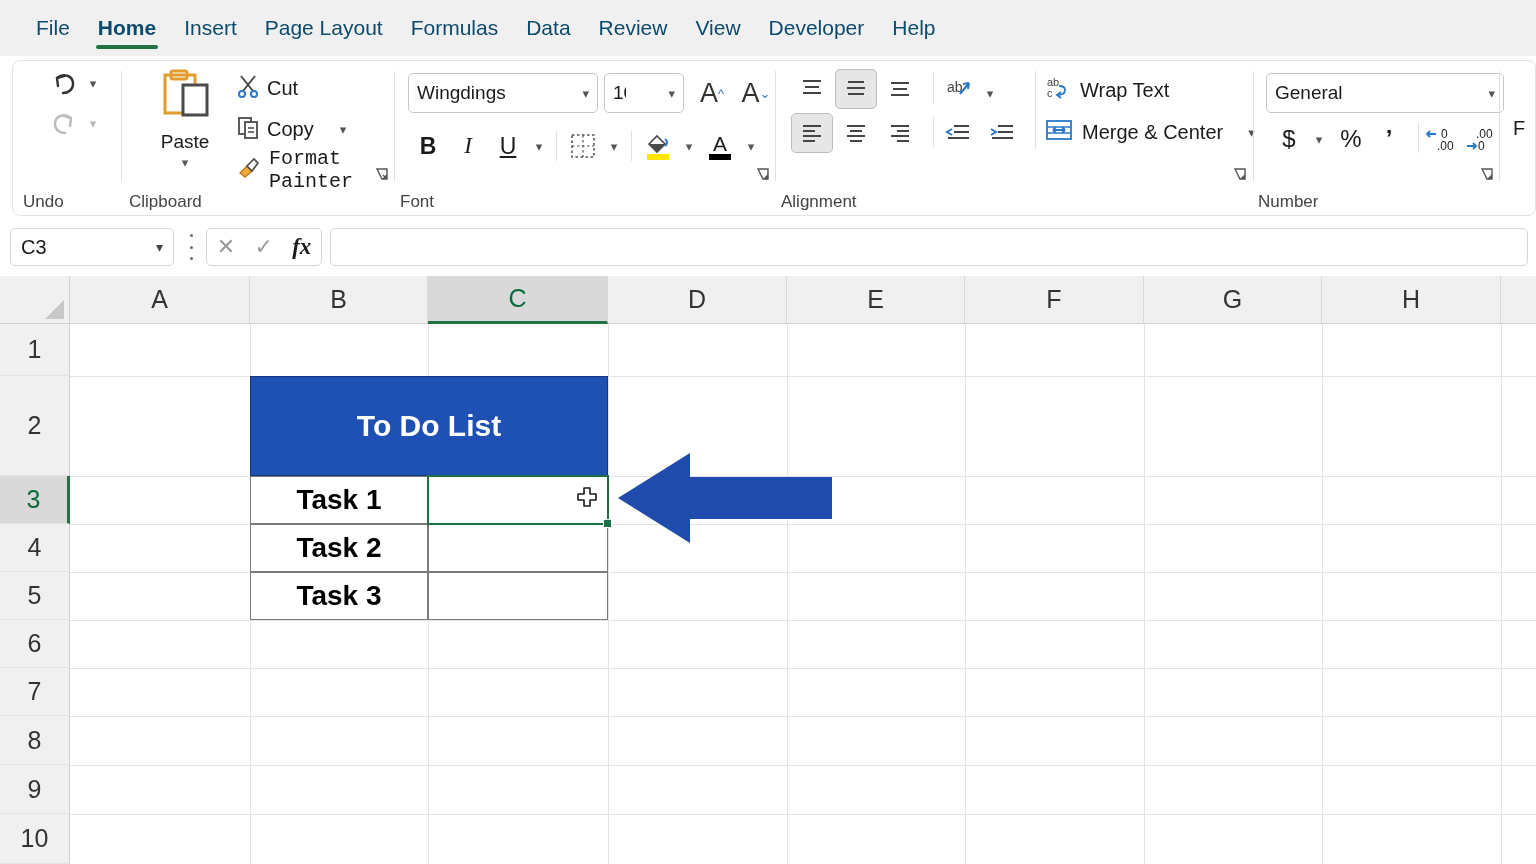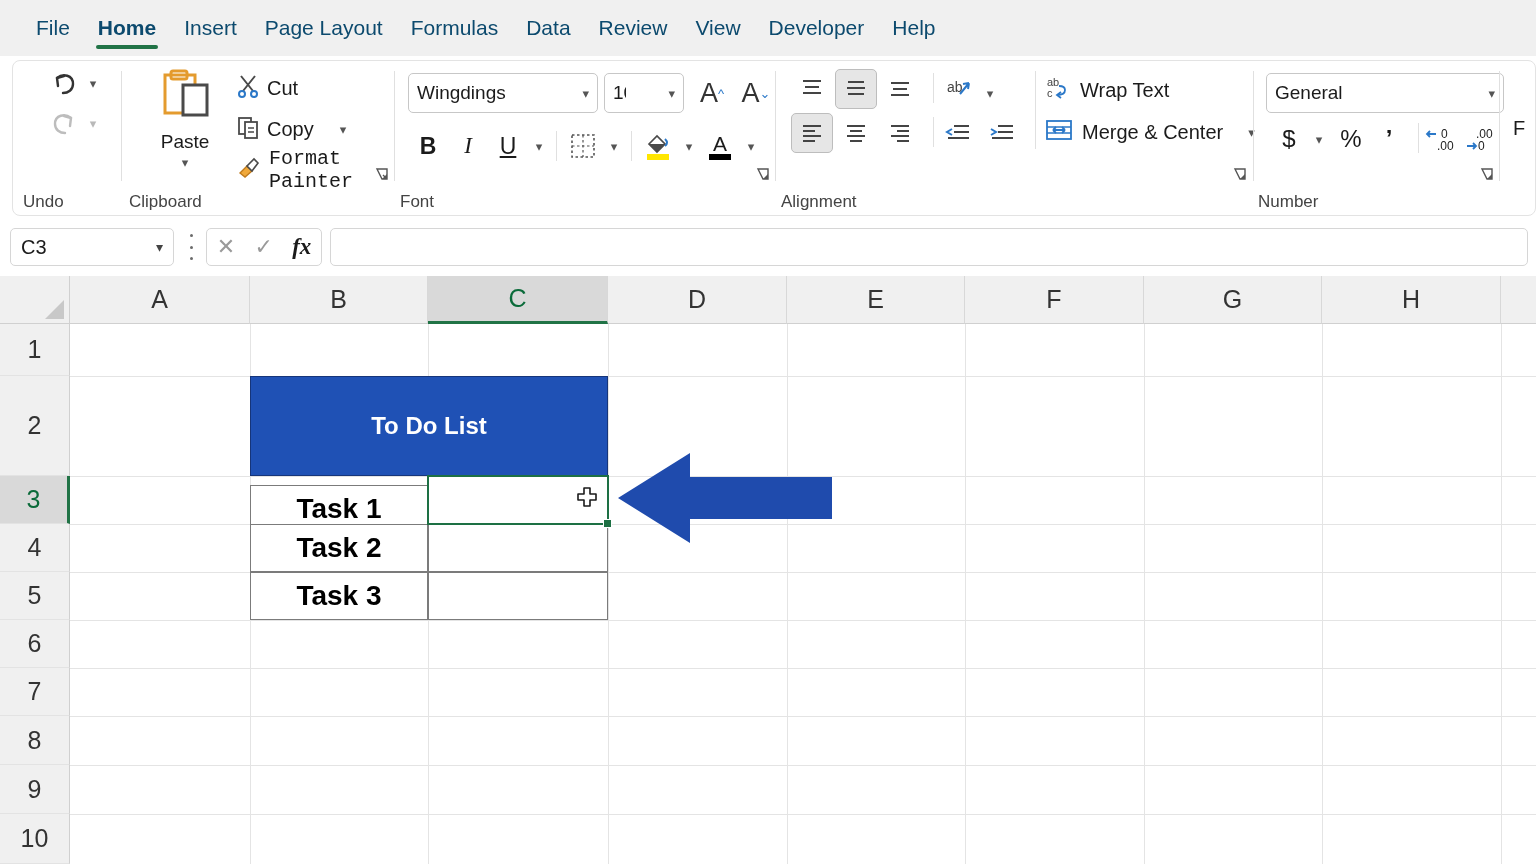--- a/index.html
+++ b/index.html
@@ -196,21 +196,21 @@
     background: #d9d9d9; color: #0b6b3a;
     border-right: 3px solid #217346;
   }
   .gline-v { position: absolute; width: 1px; background: #e4e4e4; }
   .gline-h { position: absolute; height: 1px; background: #e4e4e4; }
 
   
   .tcell { position: absolute; display: flex; align-items: center; justify-content: center; }
   .title-cell {
     background: #1f51b5;
-    color: #ffffff; font-weight: bold; font-size: 24px;
+    color: #ffffff; font-weight: bold; font-size: 30px;
     border: 1px solid #16357a;
   }
   .task-cell {
     background: #fff; color: #000; font-weight: bold; font-size: 28px;
     border: 1px solid #7b7b7b;
   }
   .blank-cell { background: #fff; border: 1px solid #7b7b7b; }
 
   
   .selbox {
@@ -651,21 +651,21 @@
     <div class="gline-h" style="top:344px;left:70px;width:1466px;"></div>
     <div class="gline-h" style="top:392px;left:70px;width:1466px;"></div>
     <div class="gline-h" style="top:440px;left:70px;width:1466px;"></div>
     <div class="gline-h" style="top:489px;left:70px;width:1466px;"></div>
     <div class="gline-h" style="top:538px;left:70px;width:1466px;"></div>
 
     <div class="tcell title-cell" style="left:250px;top:100px;width:358px;height:100px;">
       <span>To Do List</span>
     </div>
 
-    <div class="tcell task-cell" style="left:250px;top:209px;width:178px;height:48px;">
+    <div class="tcell task-cell" style="left:250px;top:200px;width:178px;height:48px;">
       <span>Task 1</span>
     </div>
     <div class="tcell blank-cell" style="left:428px;top:200px;width:180px;height:48px;">
       <span></span>
     </div>
 
     <div class="tcell task-cell" style="left:250px;top:248px;width:178px;height:48px;">
       <span>Task 2</span>
     </div>
     <div class="tcell blank-cell" style="left:428px;top:248px;width:180px;height:48px;">

